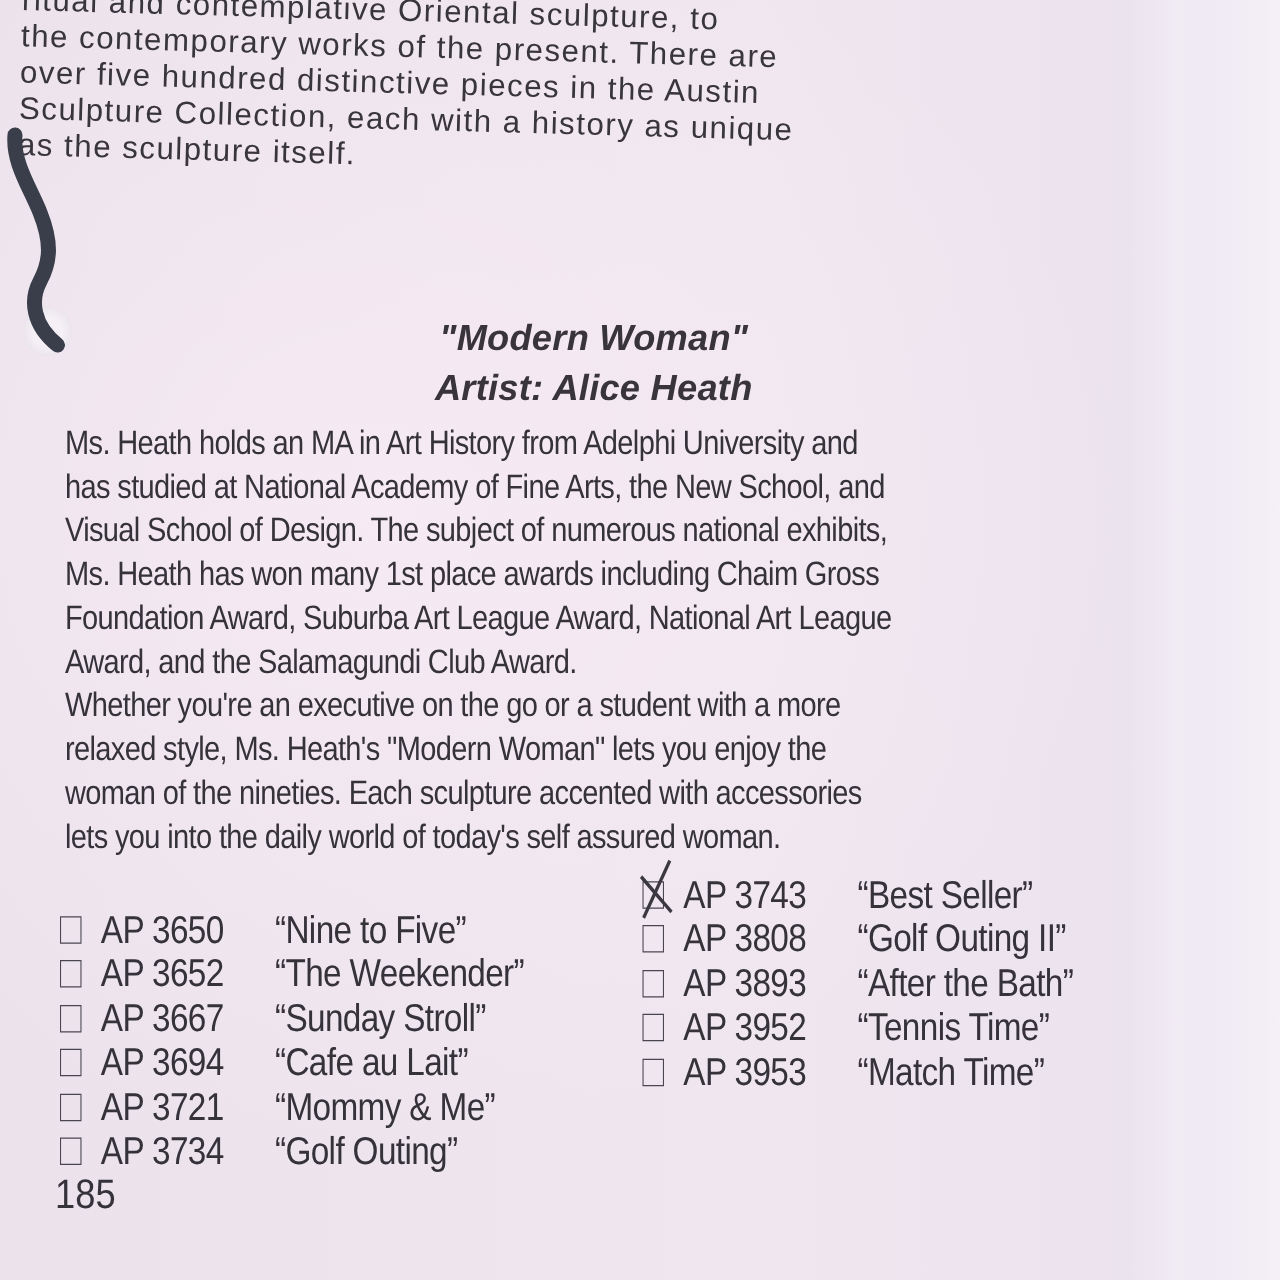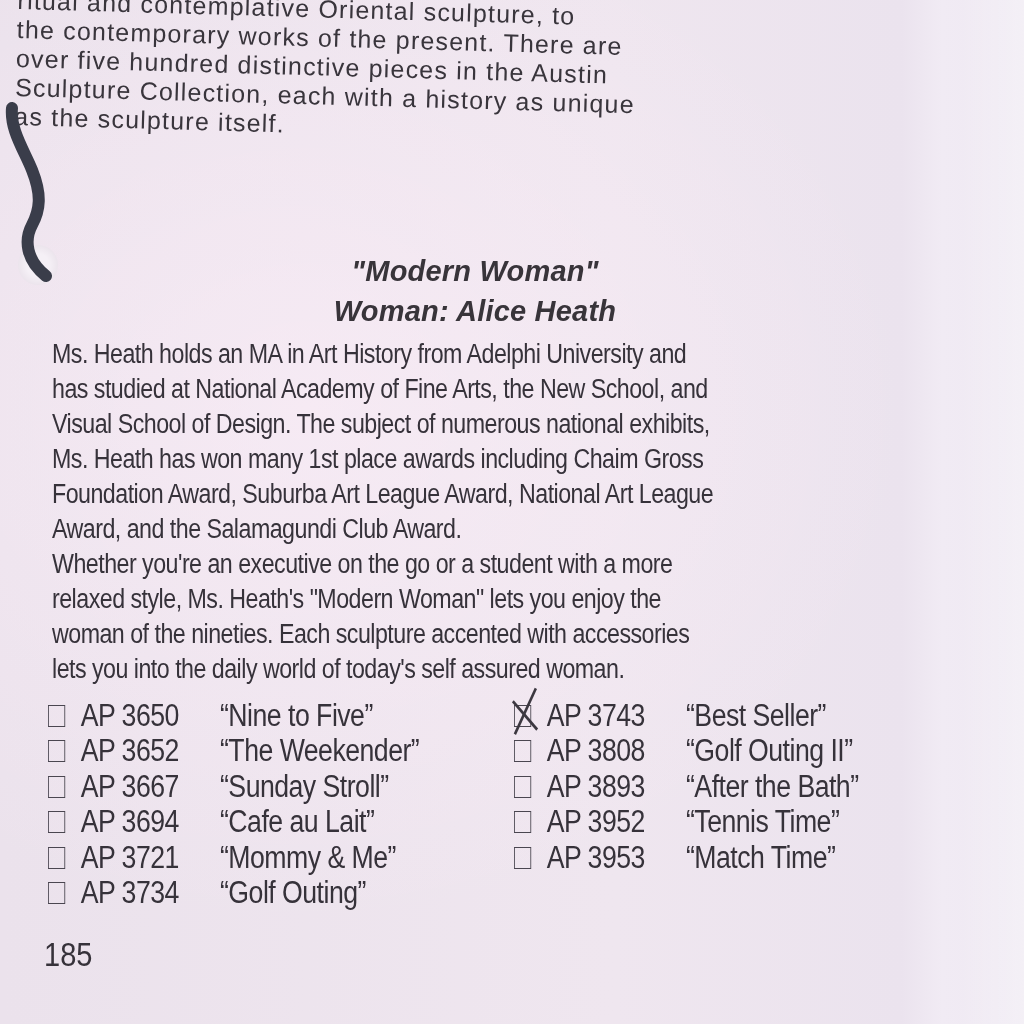--- a/index.html
+++ b/index.html
@@ -88,40 +88,40 @@
   <span class="line">Sculpture Collection, each with a history as unique</span>
   <span class="line">as the sculpture itself.</span>
 </div>
 
 <div class="hole"></div>
 <svg class="string" viewBox="0 0 70 190">
   <path d="M10 8 C 8 30, 22 50, 30 70 C 40 95, 38 110, 30 125 C 22 140, 24 160, 44 176" stroke="#3a3d4a" stroke-width="12" fill="none" stroke-linecap="round"></path>
 </svg>
 
 <div class="title" style="top:255px;">"Modern Woman"</div>
-<div class="title" style="top:295px;">Woman: Alice Heath</div>
+<div class="title" style="top:295px;">Artist: Alice Heath</div>
 
 <div class="body-text" style="top:337px; width:1000px;">
   <span class="line">Ms. Heath holds an MA in Art History from Adelphi University and</span>
   <span class="line">has studied at National Academy of Fine Arts, the New School, and</span>
   <span class="line">Visual School of Design.  The subject of numerous national exhibits,</span>
   <span class="line">Ms. Heath has won many 1st place awards including Chaim Gross</span>
   <span class="line">Foundation Award, Suburba Art League Award, National Art League</span>
   <span class="line">Award,  and the Salamagundi Club Award.</span>
 </div>
 
 <div class="body-text" style="top:547px; width:1000px;">
   <span class="line">Whether you're an executive on the go or a student with a more</span>
   <span class="line">relaxed style, Ms. Heath's "Modern Woman"  lets you enjoy the</span>
   <span class="line">woman of the nineties. Each sculpture accented with accessories</span>
   <span class="line">lets you into the daily world of today's self assured woman.</span>
 </div>
 
 <div class="catalog">
-  <div class="col" style="left:0;">
+  <div class="col" style="left:0;margin-top:28px;">
     <div class="item">
       <span class="cb"></span>
       <span class="code">AP 3650</span>
       <span class="name">“Nine to Five”</span>
     </div>
     <div class="item">
       <span class="cb"></span>
       <span class="code">AP 3652</span>
       <span class="name">“The Weekender”</span>
     </div>

